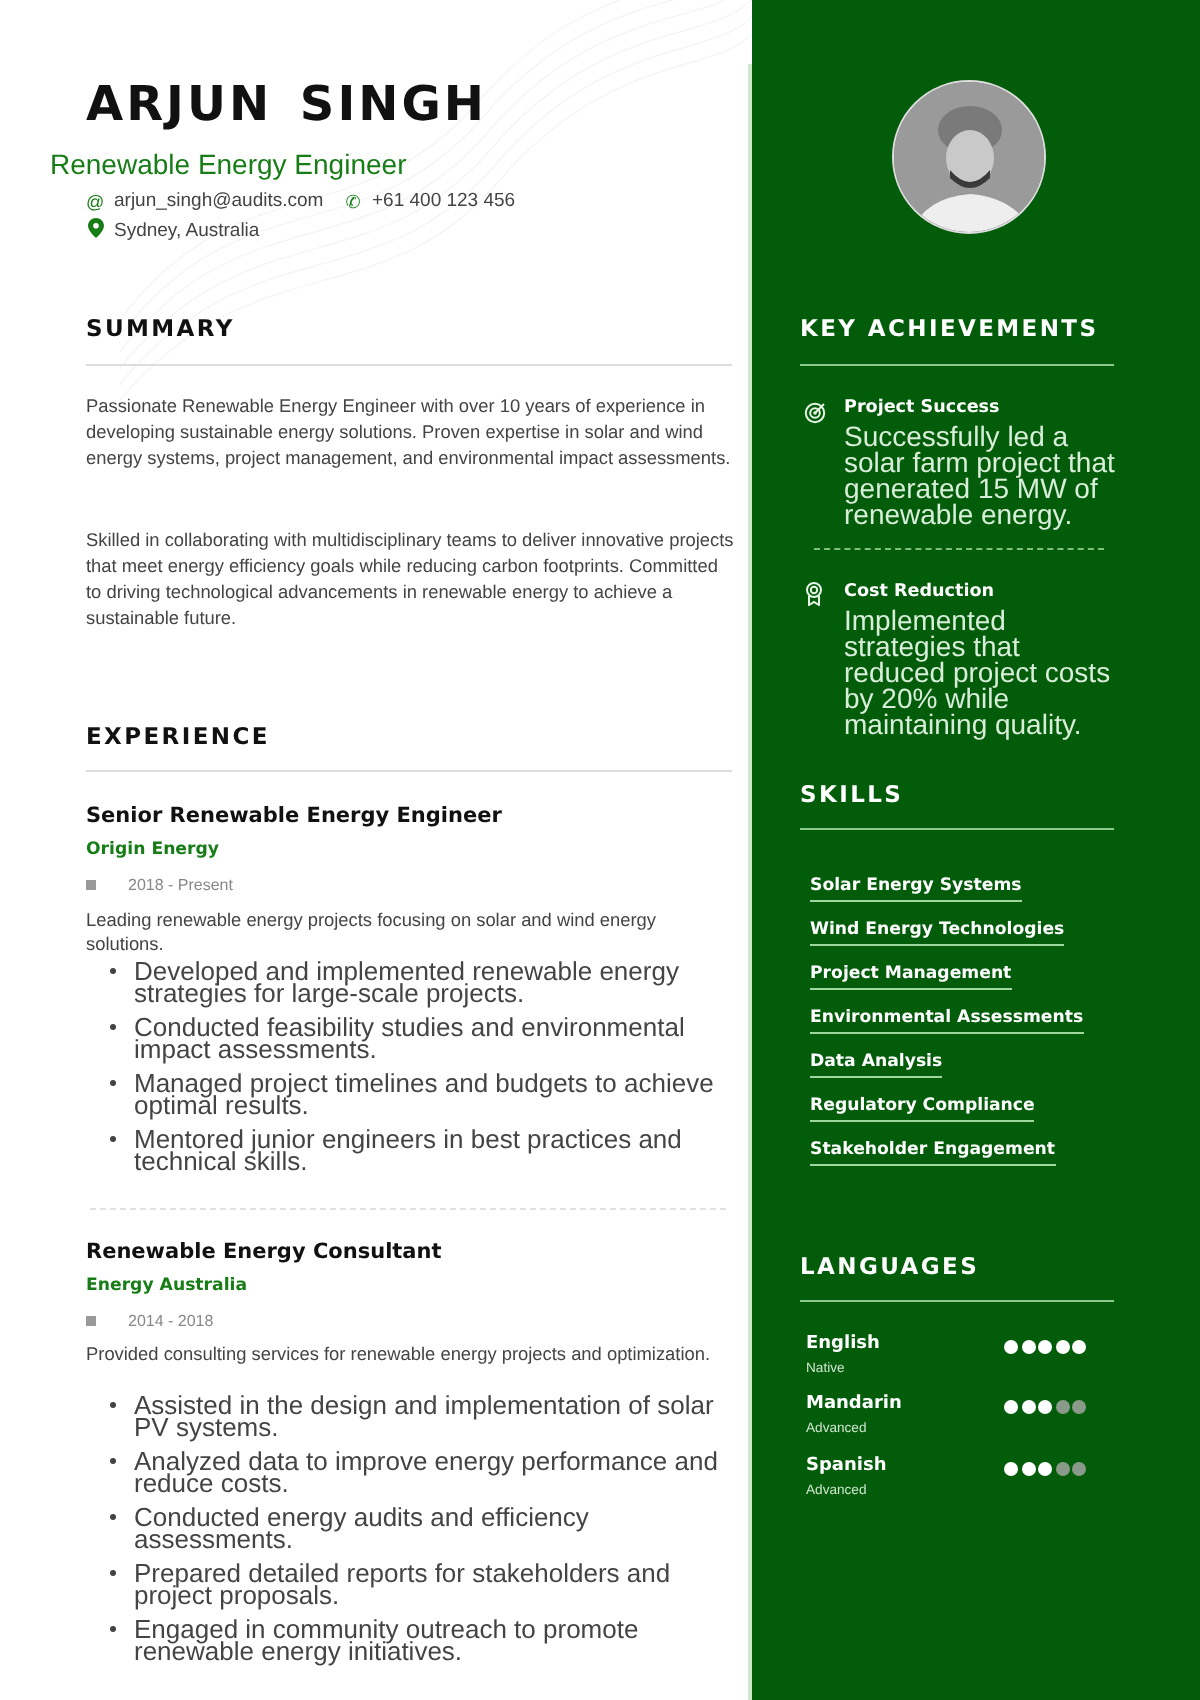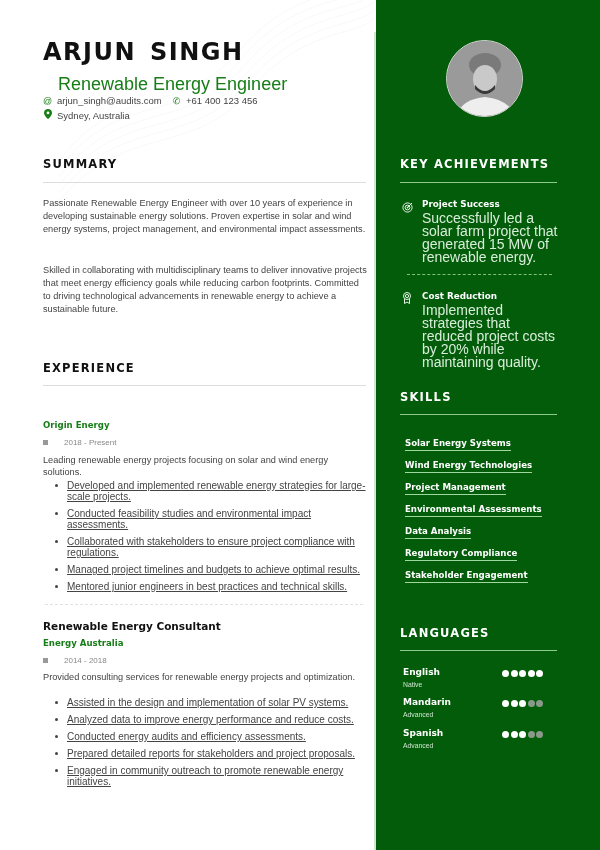--- a/index.html
+++ b/index.html
@@ -5,39 +5,39 @@
   * { box-sizing: border-box; margin: 0; padding: 0; }
   html, body { width: 600px; height: 850px; overflow: hidden; background: #ffffff; }
   body { font-family: "Liberation Sans", sans-serif; color: #333; position: relative; }
 
   .left { position: absolute; left: 0; top: 0; width: 376px; height: 850px; background: #fff; overflow: hidden; }
   .wave { position: absolute; left: 60px; top: -40px; width: 320px; height: 260px; opacity: 0.5; pointer-events: none; }
   .right { position: absolute; left: 376px; top: 0; width: 224px; height: 850px; background: #035c0a; }
   .right-edge { position: absolute; left: 374px; top: 32px; width: 2px; height: 818px; background: #cfe8cf; }
 
   .name { position: absolute; left: 43px; top: 38px; font-family: "DejaVu Sans", sans-serif; font-weight: bold; font-size: 24px; letter-spacing: 1.5px; word-spacing: 4px; color: #111; }
-  .role { position: absolute; left: 58px; top: 74px; font-size: 18px; color: #177d17; }
+  .role { position: absolute; left: 25px; top: 74px; font-size: 14px; color: #177d17; }
   .contact { position: absolute; left: 43px; font-size: 9.5px; color: #444; display: flex; align-items: center; gap: 5px; }
   .c-email { top: 95px; }
   .c-phone { top: 95px; left: 172px; }
   .c-loc { top: 109px; }
   .icon-green { color: #177d17; font-size: 9px; width: 9px; display: inline-block; text-align: center; }
 
   .sec-title { position: absolute; left: 43px; font-family: "DejaVu Sans", sans-serif; font-weight: bold; font-size: 11.5px; letter-spacing: 1.2px; color: #111; }
   .sec-rule { position: absolute; left: 43px; width: 323px; height: 1px; background: #ddd; }
 
   .para { position: absolute; left: 43px; width: 325px; font-size: 9.2px; line-height: 13px; color: #444; }
 
   .job-title { position: absolute; left: 43px; font-family: "DejaVu Sans", sans-serif; font-size: 10.5px; font-weight: bold; color: #111; }
   .company { position: absolute; left: 43px; font-family: "DejaVu Sans", sans-serif; font-size: 8.6px; font-weight: bold; color: #177d17; }
   .dates { position: absolute; left: 43px; font-size: 8px; color: #888; display: flex; align-items: center; gap: 16px; }
   .cal { width: 5px; height: 5px; background: #999; display: inline-block; }
   .job-desc { position: absolute; left: 43px; width: 320px; font-size: 9.2px; line-height: 12px; color: #444; }
   .bullets { position: absolute; left: 53px; width: 316px; list-style: none; }
-  .bullets li { position: relative; padding-left: 14px; font-size: 10px; line-height: 11px; color: #444; margin-bottom: 6px; text-decoration: underline; }
+  .bullets li { position: relative; padding-left: 14px; font-size: 13px; line-height: 11px; color: #444; margin-bottom: 6px; }
   .bullets li::before { content: ""; position: absolute; left: 2px; top: 4px; width: 3px; height: 3px; border-radius: 50%; background: #444; }
   .dash-sep { position: absolute; left: 45px; width: 318px; border-top: 1px dashed #e2e2e2; }
 
   .photo { position: absolute; left: 446px; top: 40px; width: 77px; height: 77px; border-radius: 50%; overflow: hidden; border: 1px solid #ddd; background: radial-gradient(circle at 50% 40%, #bbb 0%, #888 60%, #666 100%); }
 
   .r-title { position: absolute; left: 400px; font-family: "DejaVu Sans", sans-serif; font-weight: bold; font-size: 11.5px; letter-spacing: 1.2px; color: #fff; }
   .r-rule { position: absolute; left: 400px; width: 157px; height: 1px; background: #8ec98e; }
 
   .ach-icon { position: absolute; left: 402px; width: 12px; height: 12px; color: #e6f5e6; }
   .ach-title { position: absolute; left: 422px; font-family: "DejaVu Sans", sans-serif; font-size: 8.8px; font-weight: bold; color: #fff; }
@@ -90,30 +90,30 @@
   </div>
 
   <div class="sec-title" style="top:157px;">SUMMARY</div>
   <div class="sec-rule" style="top:182px;"></div>
   <p class="para" style="top:197px;">Passionate Renewable Energy Engineer with over 10 years of experience in developing sustainable energy solutions. Proven expertise in solar and wind energy systems, project management, and environmental impact assessments.</p>
   <p class="para" style="top:264px;">Skilled in collaborating with multidisciplinary teams to deliver innovative projects that meet energy efficiency goals while reducing carbon footprints. Committed to driving technological advancements in renewable energy to achieve a sustainable future.</p>
 
   <div class="sec-title" style="top:361px;">EXPERIENCE</div>
   <div class="sec-rule" style="top:385px;"></div>
 
+  <div class="job-title" style="top:402px;">Senior Renewable Energy Engineer</div>
   <div class="company" style="top:420px;">Origin Energy</div>
   <div class="dates" style="top:438px;">
     <span class="cal"></span>
     <span>2018 - Present</span>
   </div>
   <div class="job-desc" style="top:454px;">Leading renewable energy projects focusing on solar and wind energy solutions.</div>
   <ul class="bullets" style="top:480px;">
     <li>Developed and implemented renewable energy strategies for large-scale projects.</li>
     <li>Conducted feasibility studies and environmental impact assessments.</li>
-    <li>Collaborated with stakeholders to ensure project compliance with regulations.</li>
     <li>Managed project timelines and budgets to achieve optimal results.</li>
     <li>Mentored junior engineers in best practices and technical skills.</li>
   </ul>
 
   <div class="dash-sep" style="top:604px;"></div>
 
   <div class="job-title" style="top:620px;">Renewable Energy Consultant</div>
   <div class="company" style="top:638px;">Energy Australia</div>
   <div class="dates" style="top:656px;">
     <span class="cal"></span>

